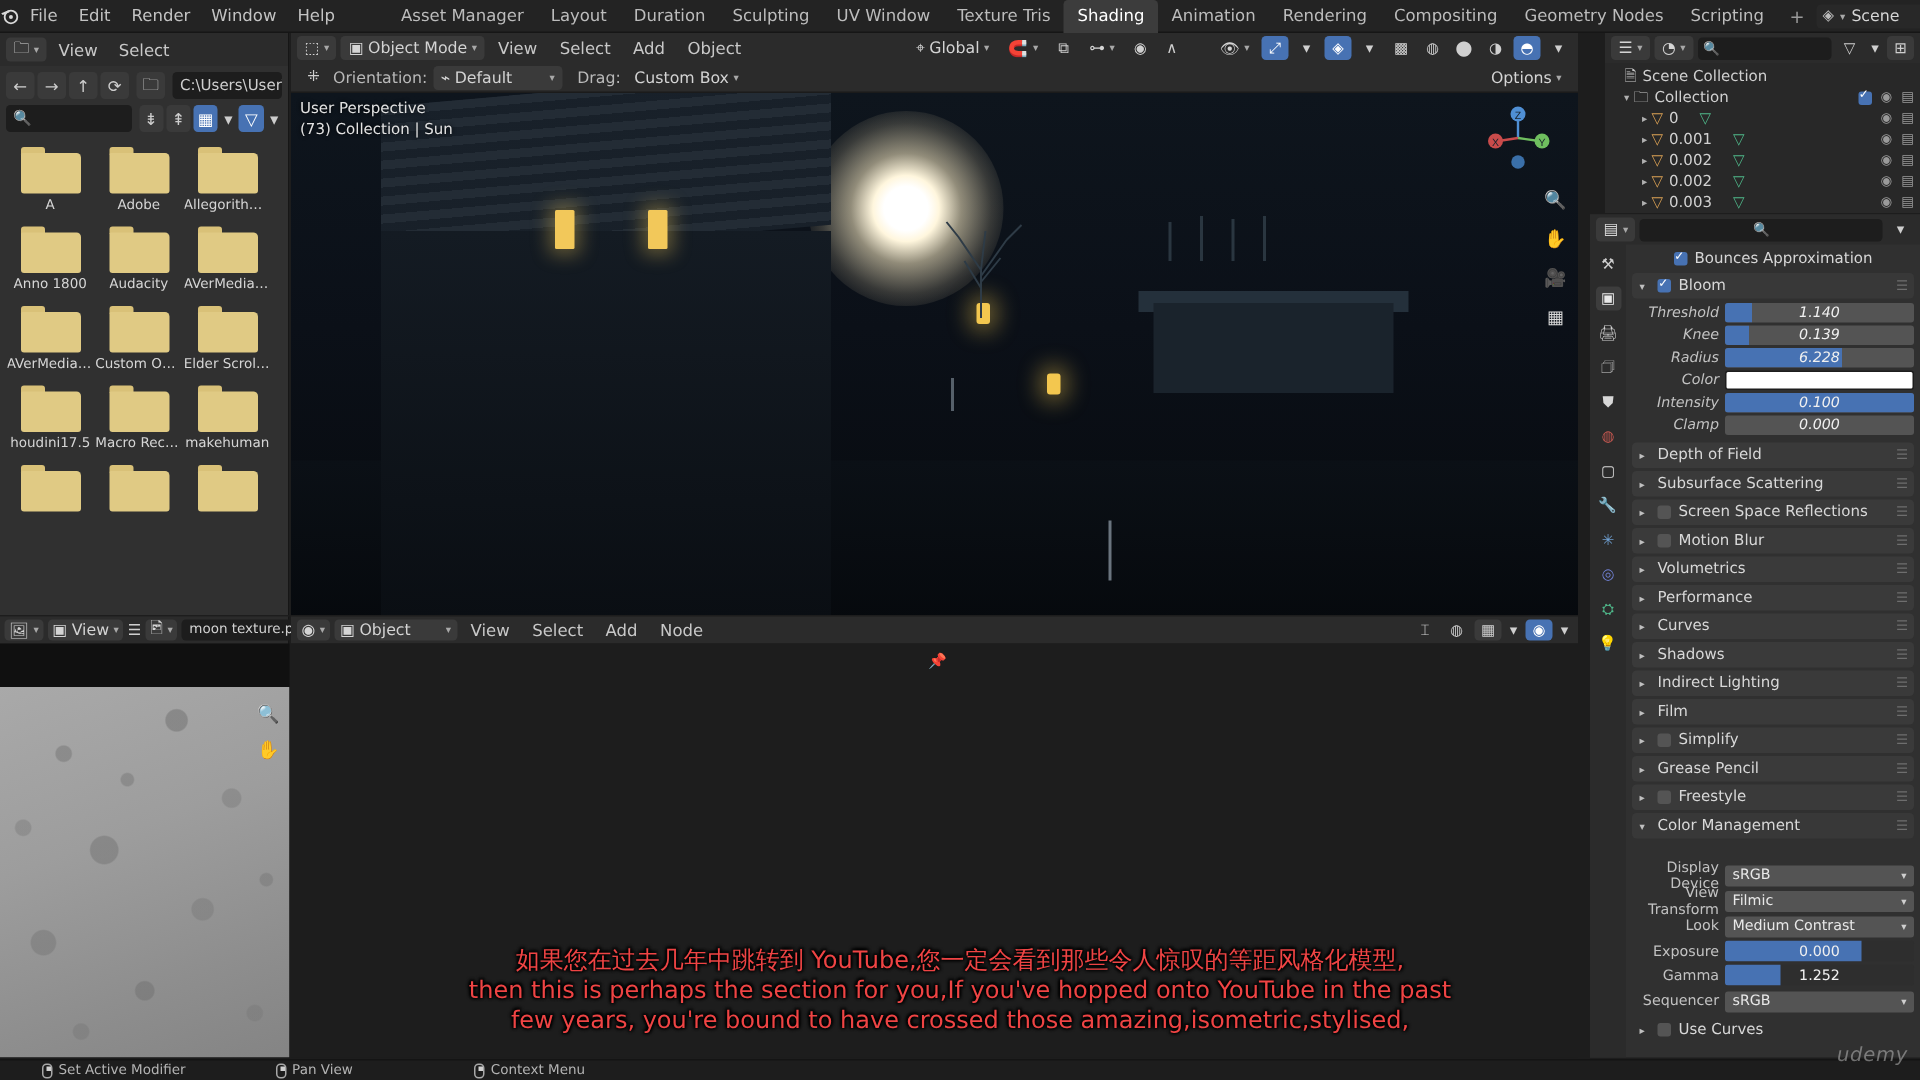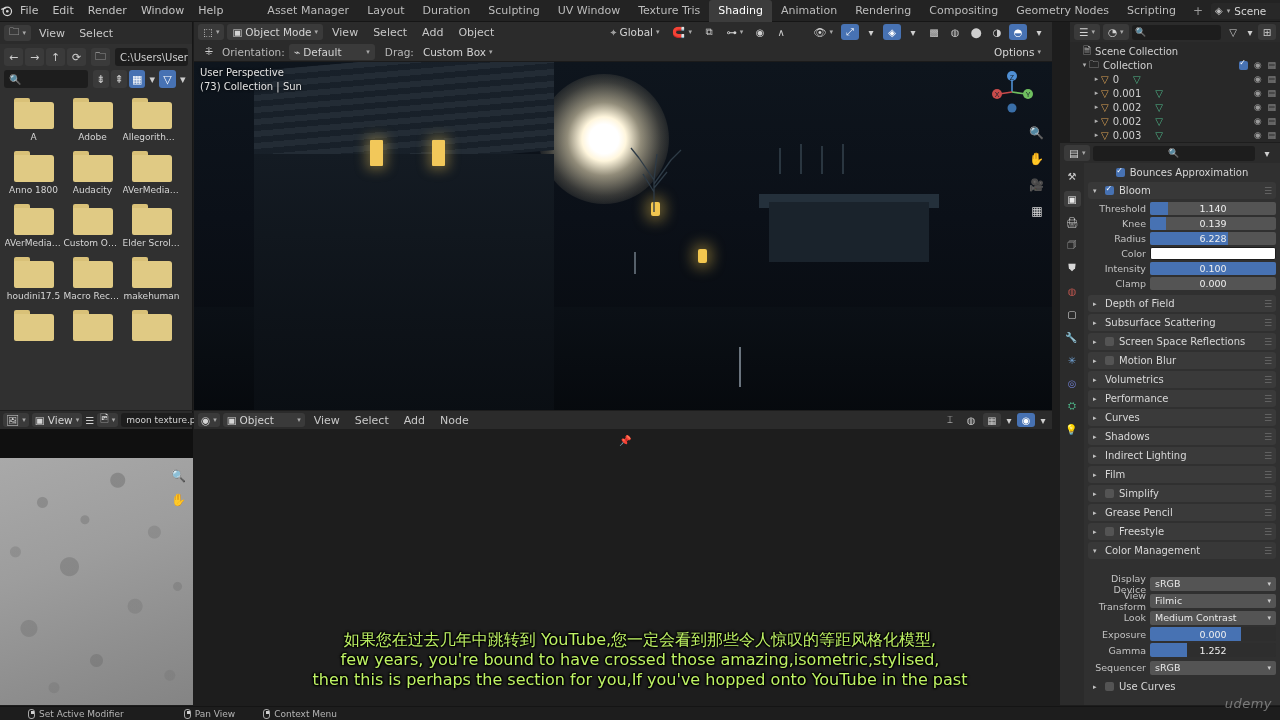--- a/index.html
+++ b/index.html
@@ -127,21 +127,21 @@
   .ie-tool { width:18px; height:18px; display:flex; align-items:center; justify-content:center; color:#2a2a2a; font-size:12px;}
 
   
   .shader { position:absolute; left:194px; top:411px; width:858px; height:294px; background:#1d1d1d;}
   .sh-hdr { position:absolute; left:0; top:0; width:858px; height:18px; background:#2b2b2b; display:flex; align-items:center; gap:3px; padding:0 4px;}
   .sh-canvas { position:absolute; left:0; top:18px; width:858px; height:276px; background:#1d1d1d;}
   .pin { position:absolute; left:425px; top:6px; color:#9b9b9b; font-size:10px;}
 
   
   .subs { position:absolute; left:0; top:630px; width:1280px; text-align:center; z-index:30; pointer-events:none;}
-  .subline { font-size:16px; color:#bef264; line-height:20px; text-shadow: 1px 1px 2px #000, -1px -1px 2px #000, 1px -1px 2px #000, -1px 1px 2px #000; font-family:"DejaVu Sans","Liberation Sans",sans-serif; }
+  .subline { font-size:16px; color:#ef4444; line-height:20px; text-shadow: 1px 1px 2px #000, -1px -1px 2px #000, 1px -1px 2px #000, -1px 1px 2px #000; font-family:"DejaVu Sans","Liberation Sans",sans-serif; }
 
   
   .status { position:absolute; left:0; top:706px; width:1280px; height:14px; background:#1d1d1d; display:flex; align-items:center; font-size:9px; color:#b4b4b4; border-top:1px solid #141414;}
   .st-item { display:flex; align-items:center; gap:4px; margin-left:28px;}
   .mouse-ic { width:7px; height:10px; border:1px solid #a8a8a8; border-radius:3px; position:relative; display:inline-block;}
   .mouse-ic:after { content:""; position:absolute; left:2px; top:1px; width:3px; height:3px; background:#d0d0d0;}
   .st-right { margin-left:auto; padding-right:6px; font-size:8.5px; color:#b4b4b4; white-space:nowrap;}
   .watermark { position:absolute; right:8px; top:696px; font-size:13px; color:rgba(185,185,185,.55); font-style:italic; letter-spacing:.5px; z-index:40;}
 
   
@@ -568,21 +568,21 @@
         <span>Bounces Approximation</span>
       </div>
 
       <div class="sec open">
         <span class="arr">▾</span>
         <span class="cbx on"></span>
         <span>Bloom</span>
         <span class="grip">☰</span>
       </div>
 
-      <div style="margin:3px 0 5px 0;">
+      <div style="margin:3px 0 5px 0;font-style:italic;">
         <div class="prow">
           <div class="plabel">Threshold</div>
           <div class="pfield">
               <div class="pfill" style="width:14%"></div>
               <span class="pval">1.140</span>
             </div>
         </div>
         <div class="prow">
           <div class="plabel">Knee</div>
           <div class="pfield">
@@ -795,34 +795,34 @@
         <div class="iconbtn plain" style="height:14px;width:10px;">▾</div>
       </div>
     </div>
     <div class="sh-canvas">
       <div class="pin">📌</div>
     </div>
   </div>
 
   <div class="subs">
     <div class="subline">如果您在过去几年中跳转到 YouTube,您一定会看到那些令人惊叹的等距风格化模型,</div>
+    <div class="subline">then this is perhaps the section for you,If you've hopped onto YouTube in the past</div>
     <div class="subline">few years, you're bound to have crossed those amazing,isometric,stylised,</div>
-    <div class="subline">then this is perhaps the section for you,If you've hopped onto YouTube in the past</div>
   </div>
 
   <div class="watermark">udemy</div>
 
   <div class="status">
     <div class="st-item">
       <span class="mouse-ic"></span>
       <span>Set Active Modifier</span>
     </div>
     <div class="st-item" style="margin-left:60px;">
       <span class="mouse-ic"></span>
       <span>Pan View</span>
     </div>
-    <div class="st-item" style="margin-left:28px;">
+    <div class="st-item" style="margin-left:81px;">
       <span class="mouse-ic"></span>
       <span>Context Menu</span>
     </div>
   </div>
 
 </div>
 
 </body></html>

